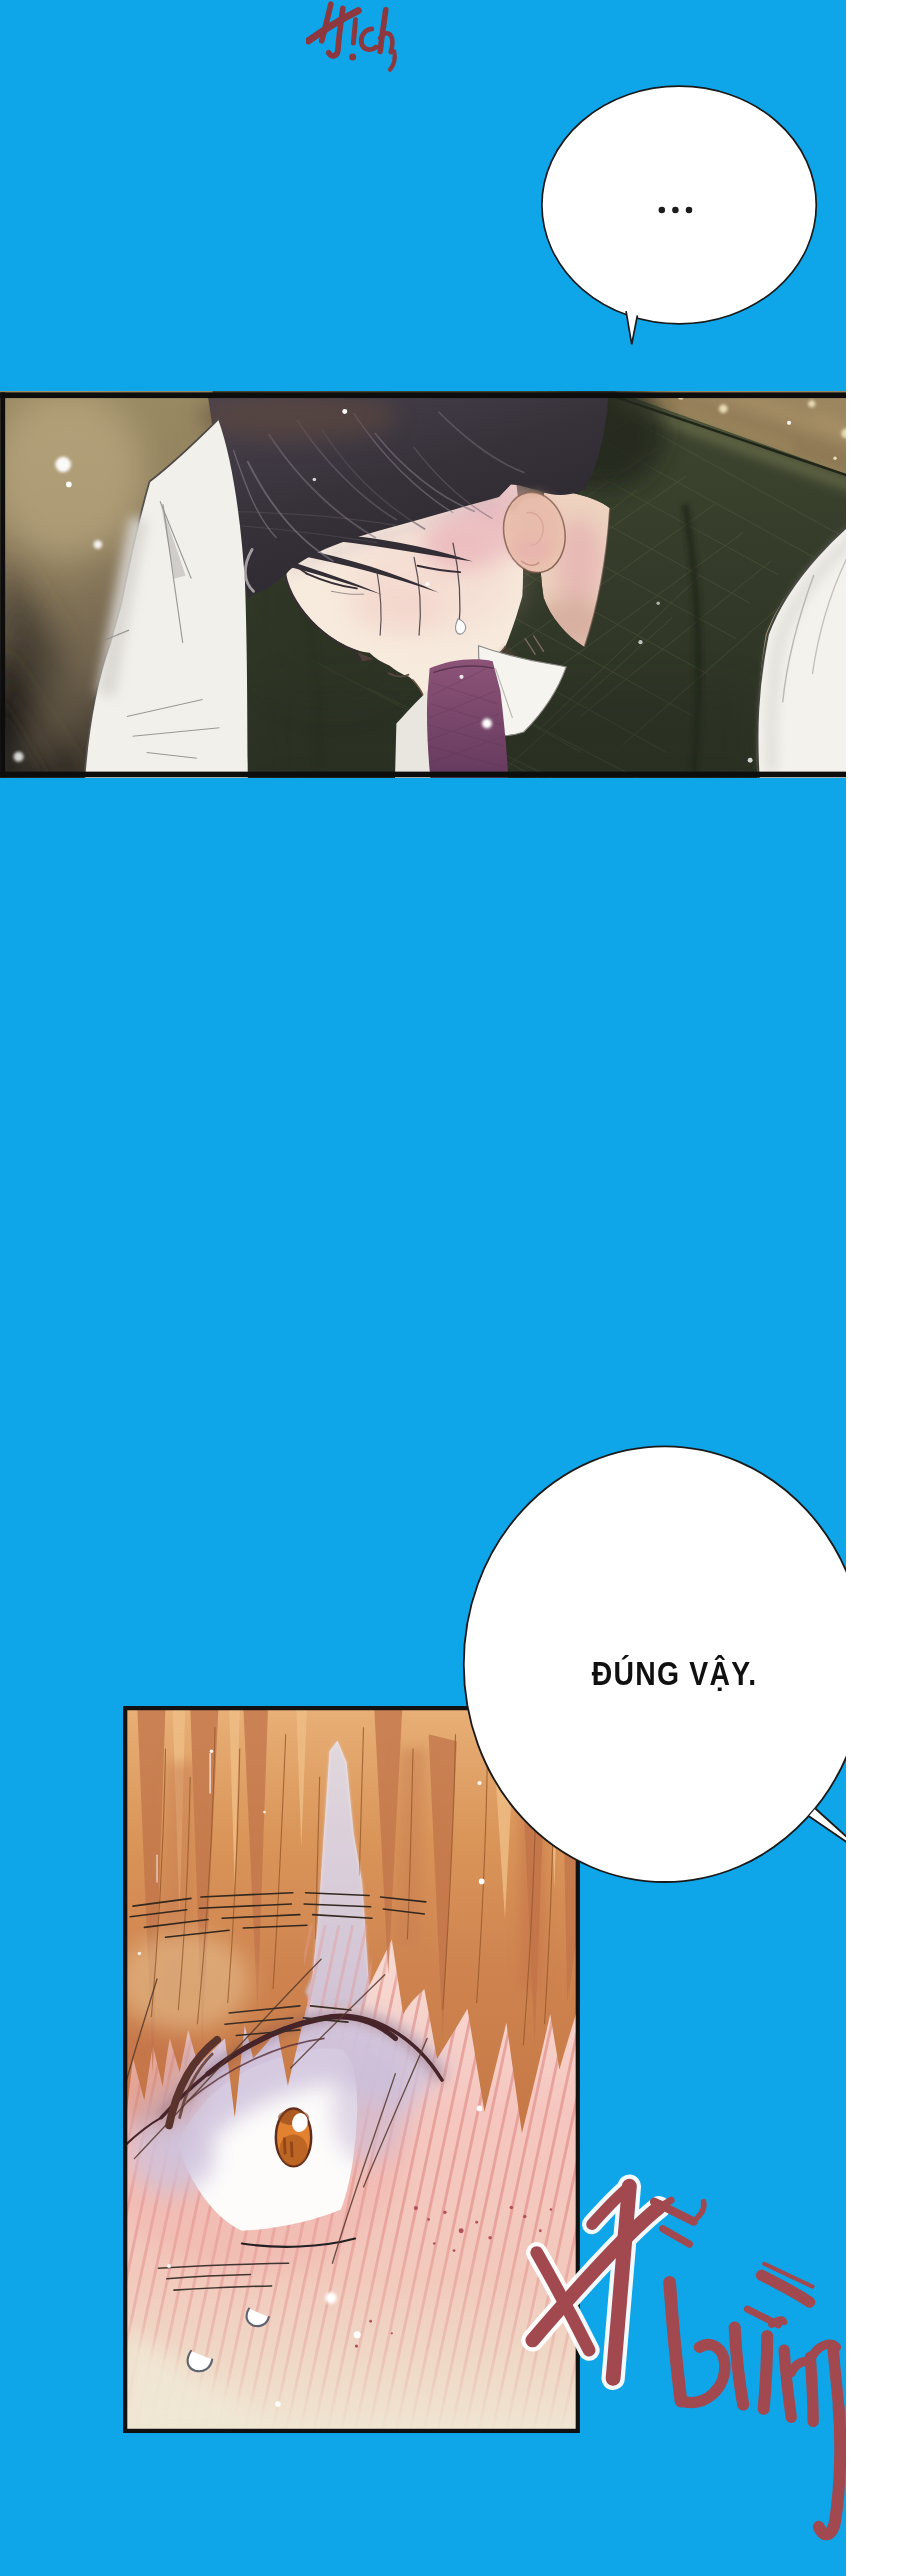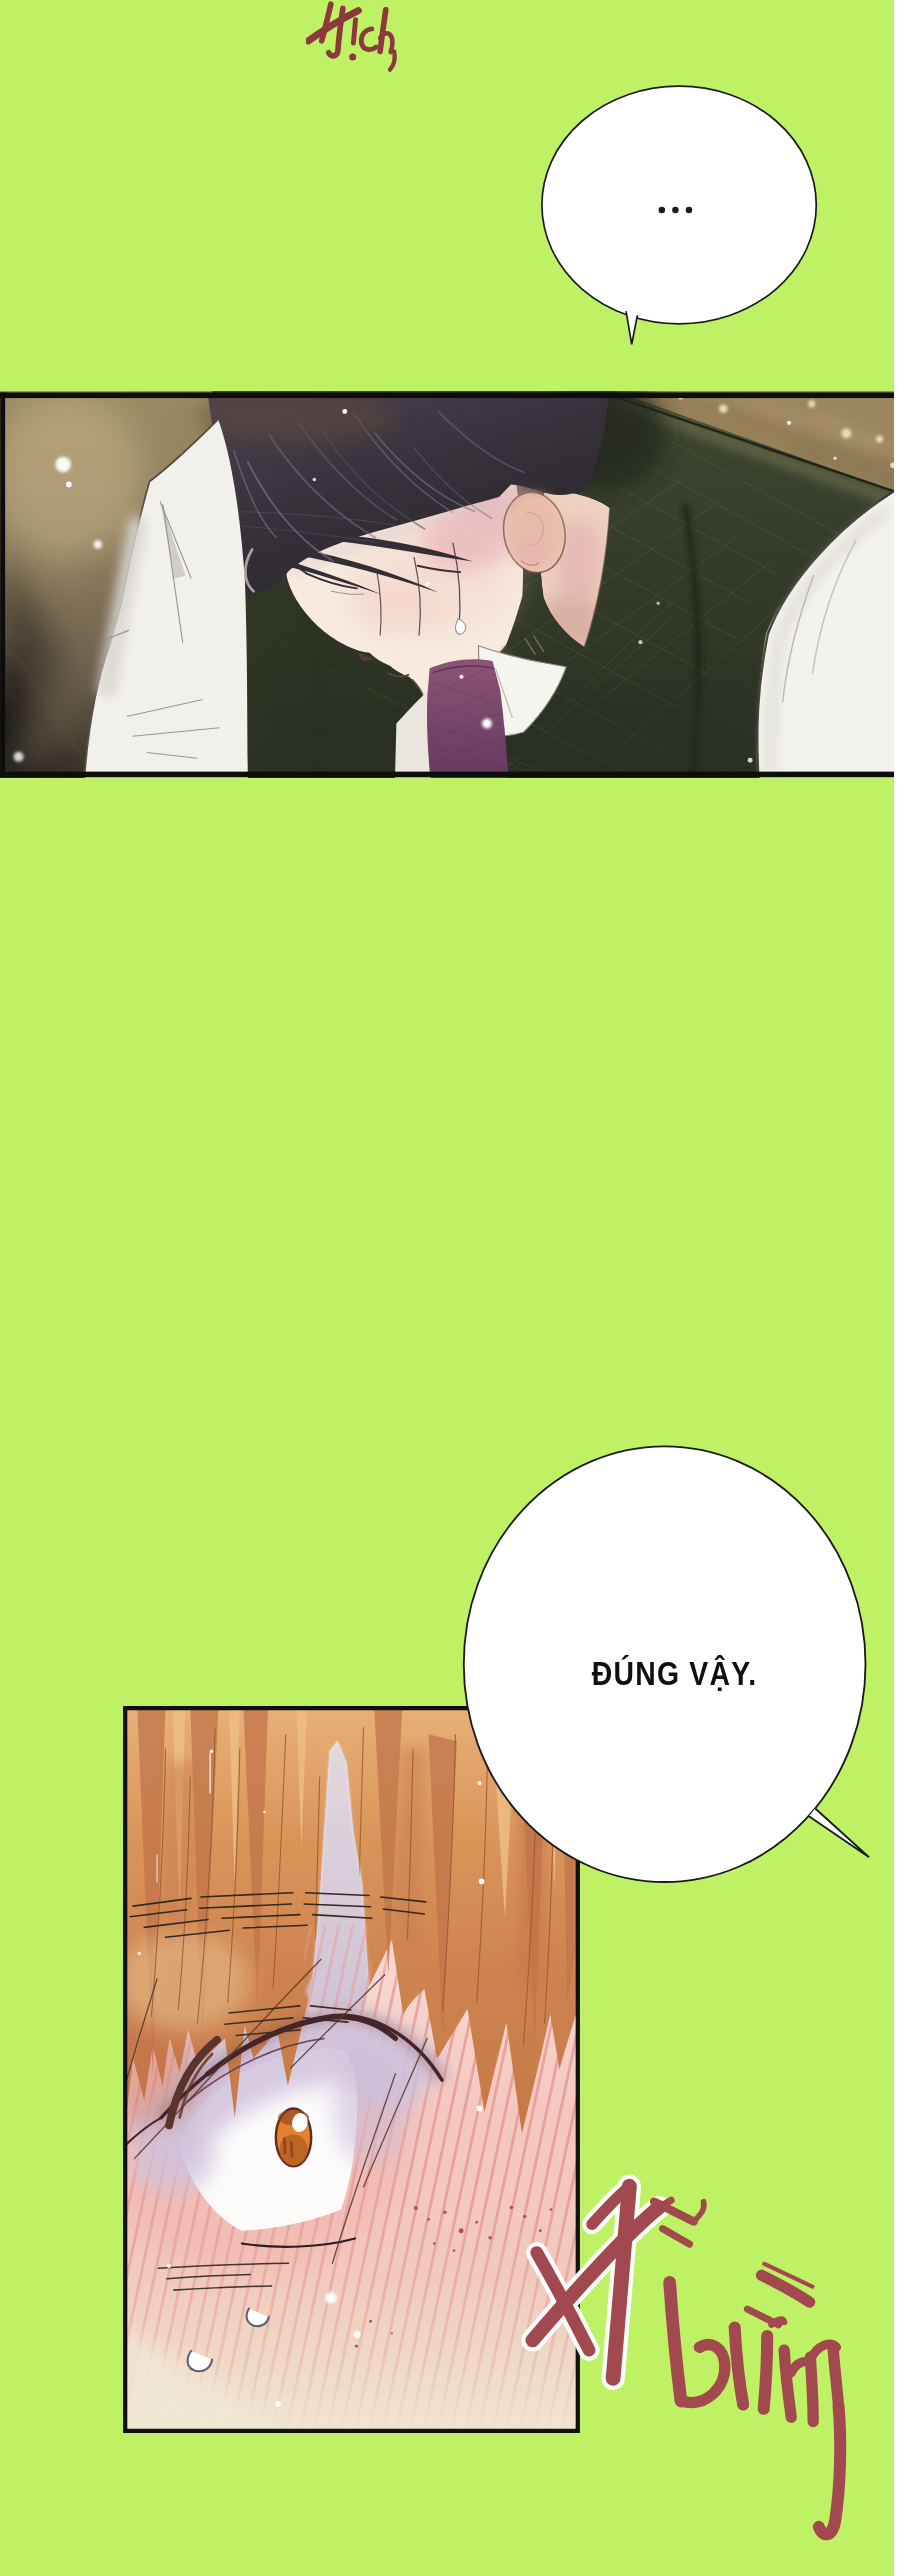--- a/index.html
+++ b/index.html
@@ -1,17 +1,17 @@
 <!DOCTYPE html>
 <html style="font-size:11.3px"><head>
 <meta charset="utf-8">
 <style>
   html,body{margin:0;padding:0;background:#ffffff;}
-  #page{position:relative;width:846px;height:2576px;background:#bef264;overflow:hidden;
-        font-family:"Liberation Sans", sans-serif;padding-left:48px;}
+  #page{position:relative;width:846px;height:2576px;background:#0ea5e9;overflow:hidden;
+        font-family:"Liberation Sans", sans-serif;}
   .abs{position:absolute;}
 </style>
 </head>
 <body>
 <div id="page">
 
 <svg class="abs" style="left:306px;top:0px" width="99" height="76" viewBox="0 0 140 108">
   <g fill="none" stroke="#8d383f" stroke-linecap="round">
     <path d="M3 58 C 28 40, 56 24, 74 15" stroke-width="10"></path>
     <path d="M35 6 C 31 23, 27 40, 22 58" stroke-width="8"></path>

